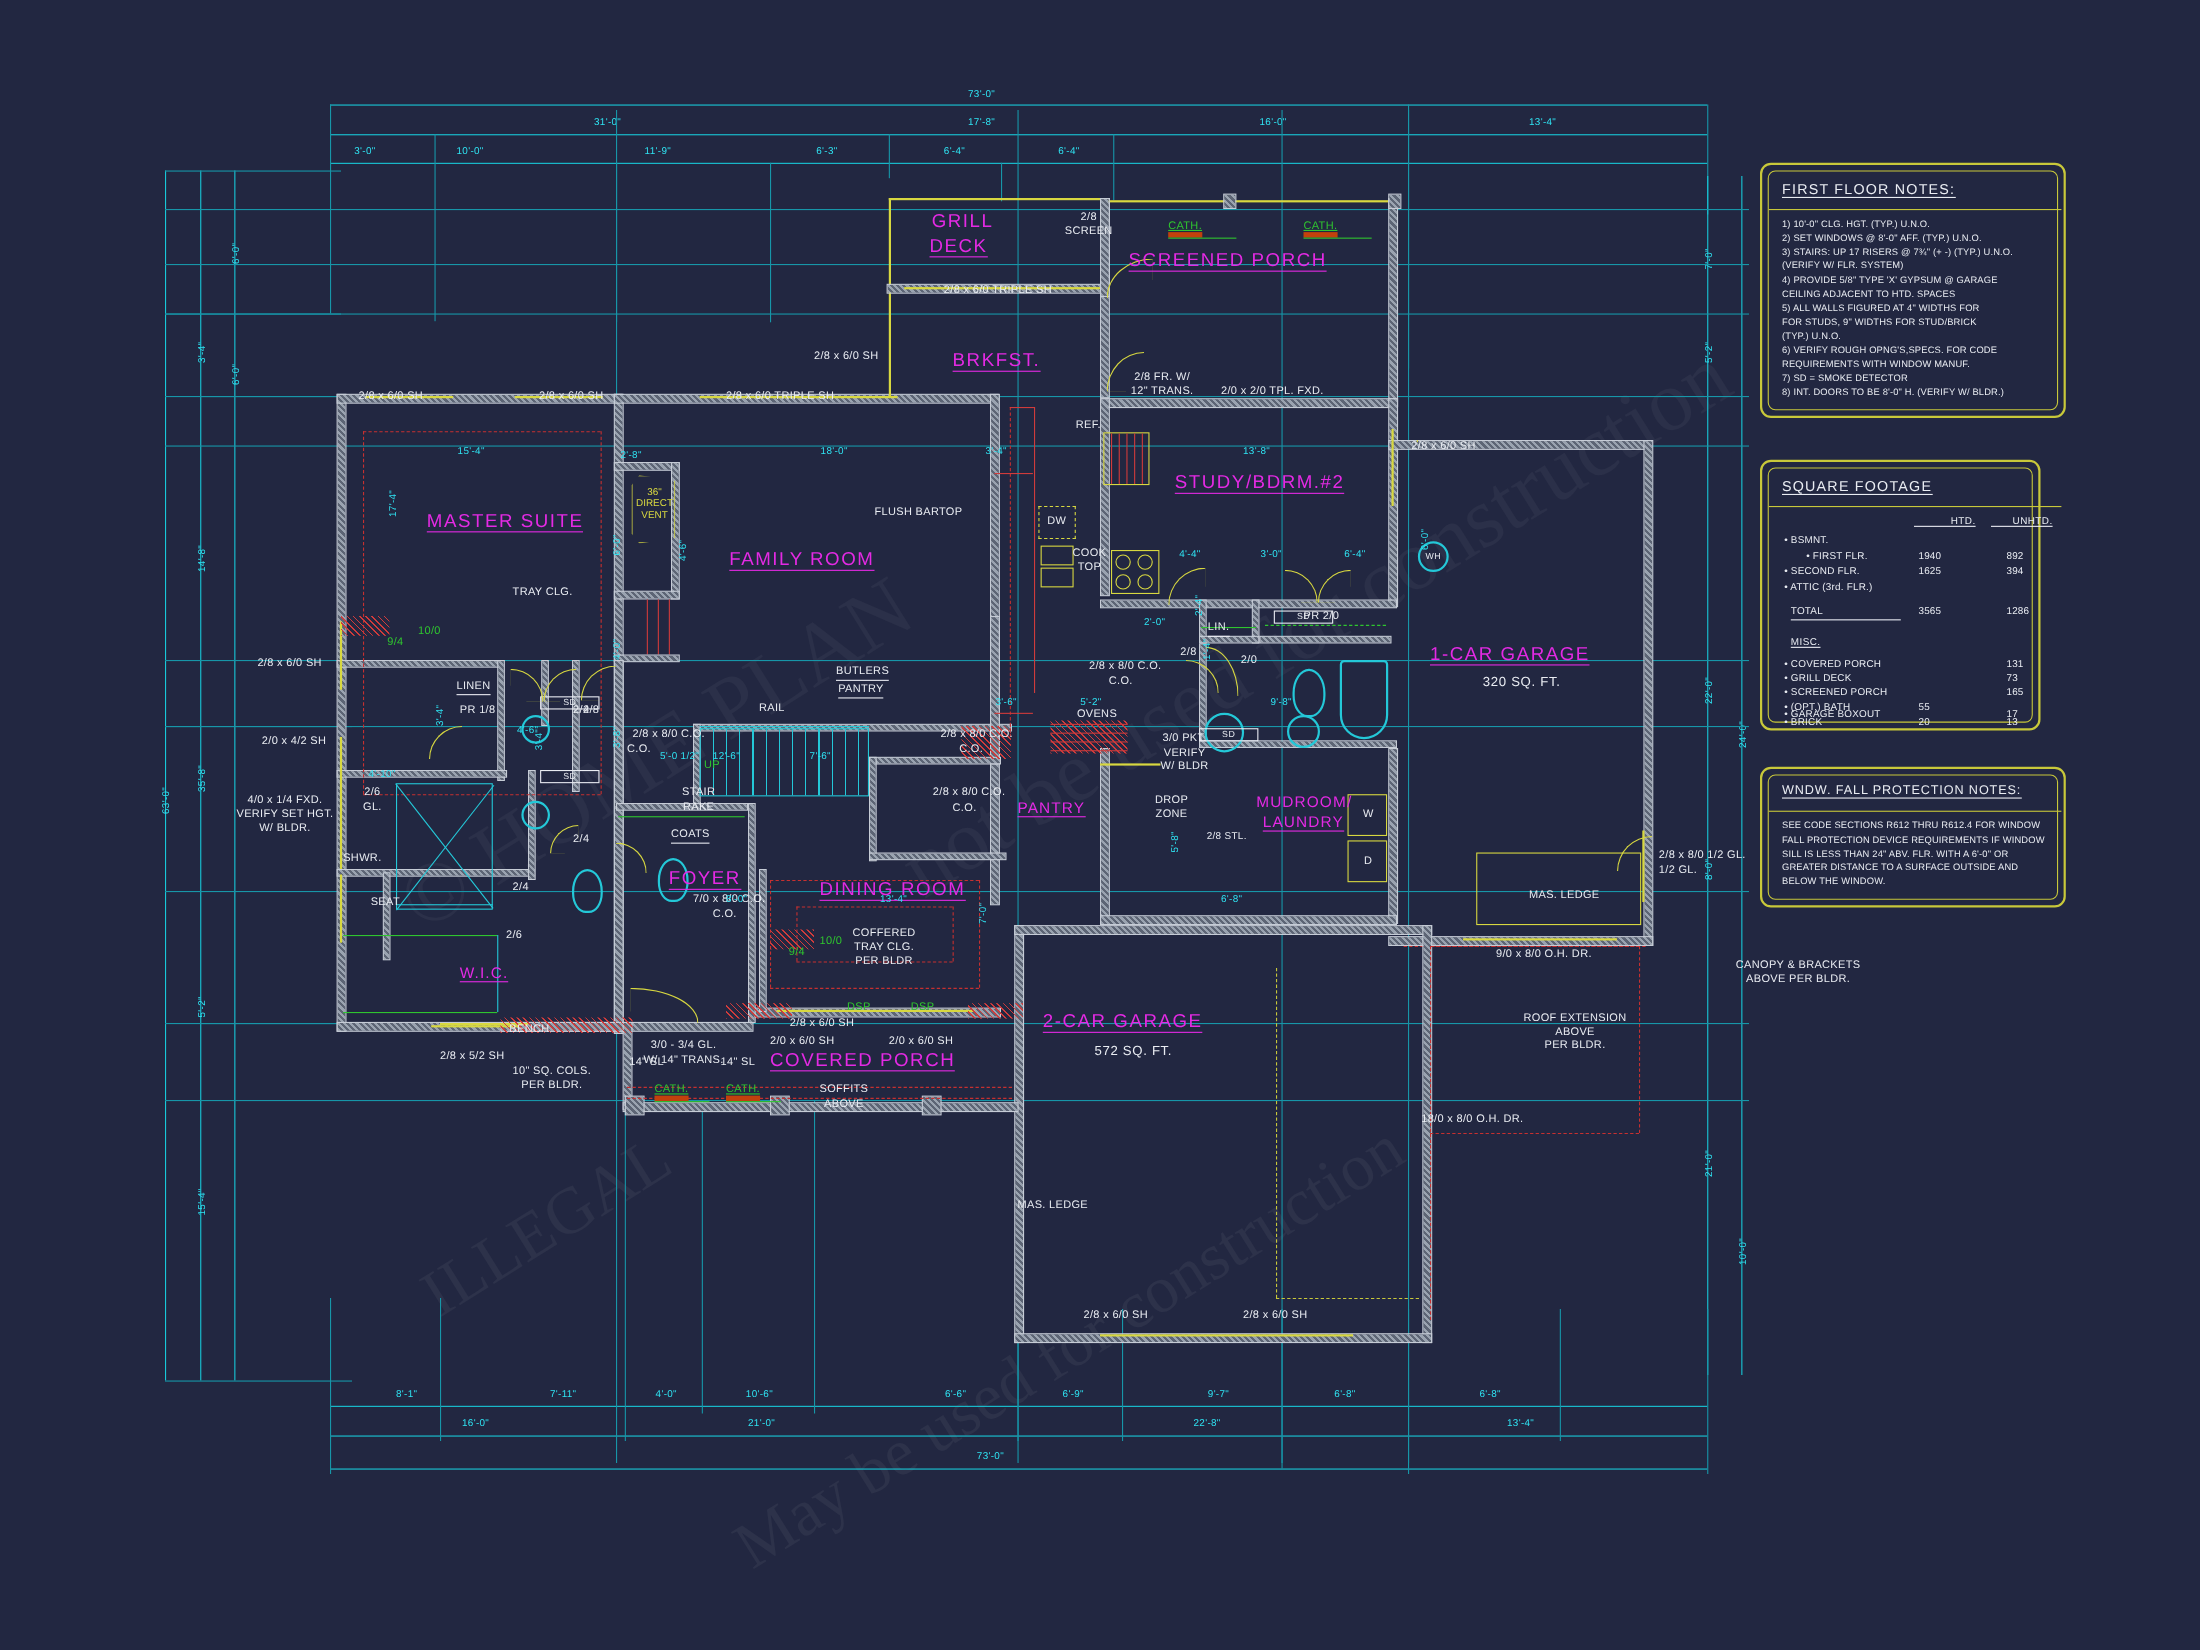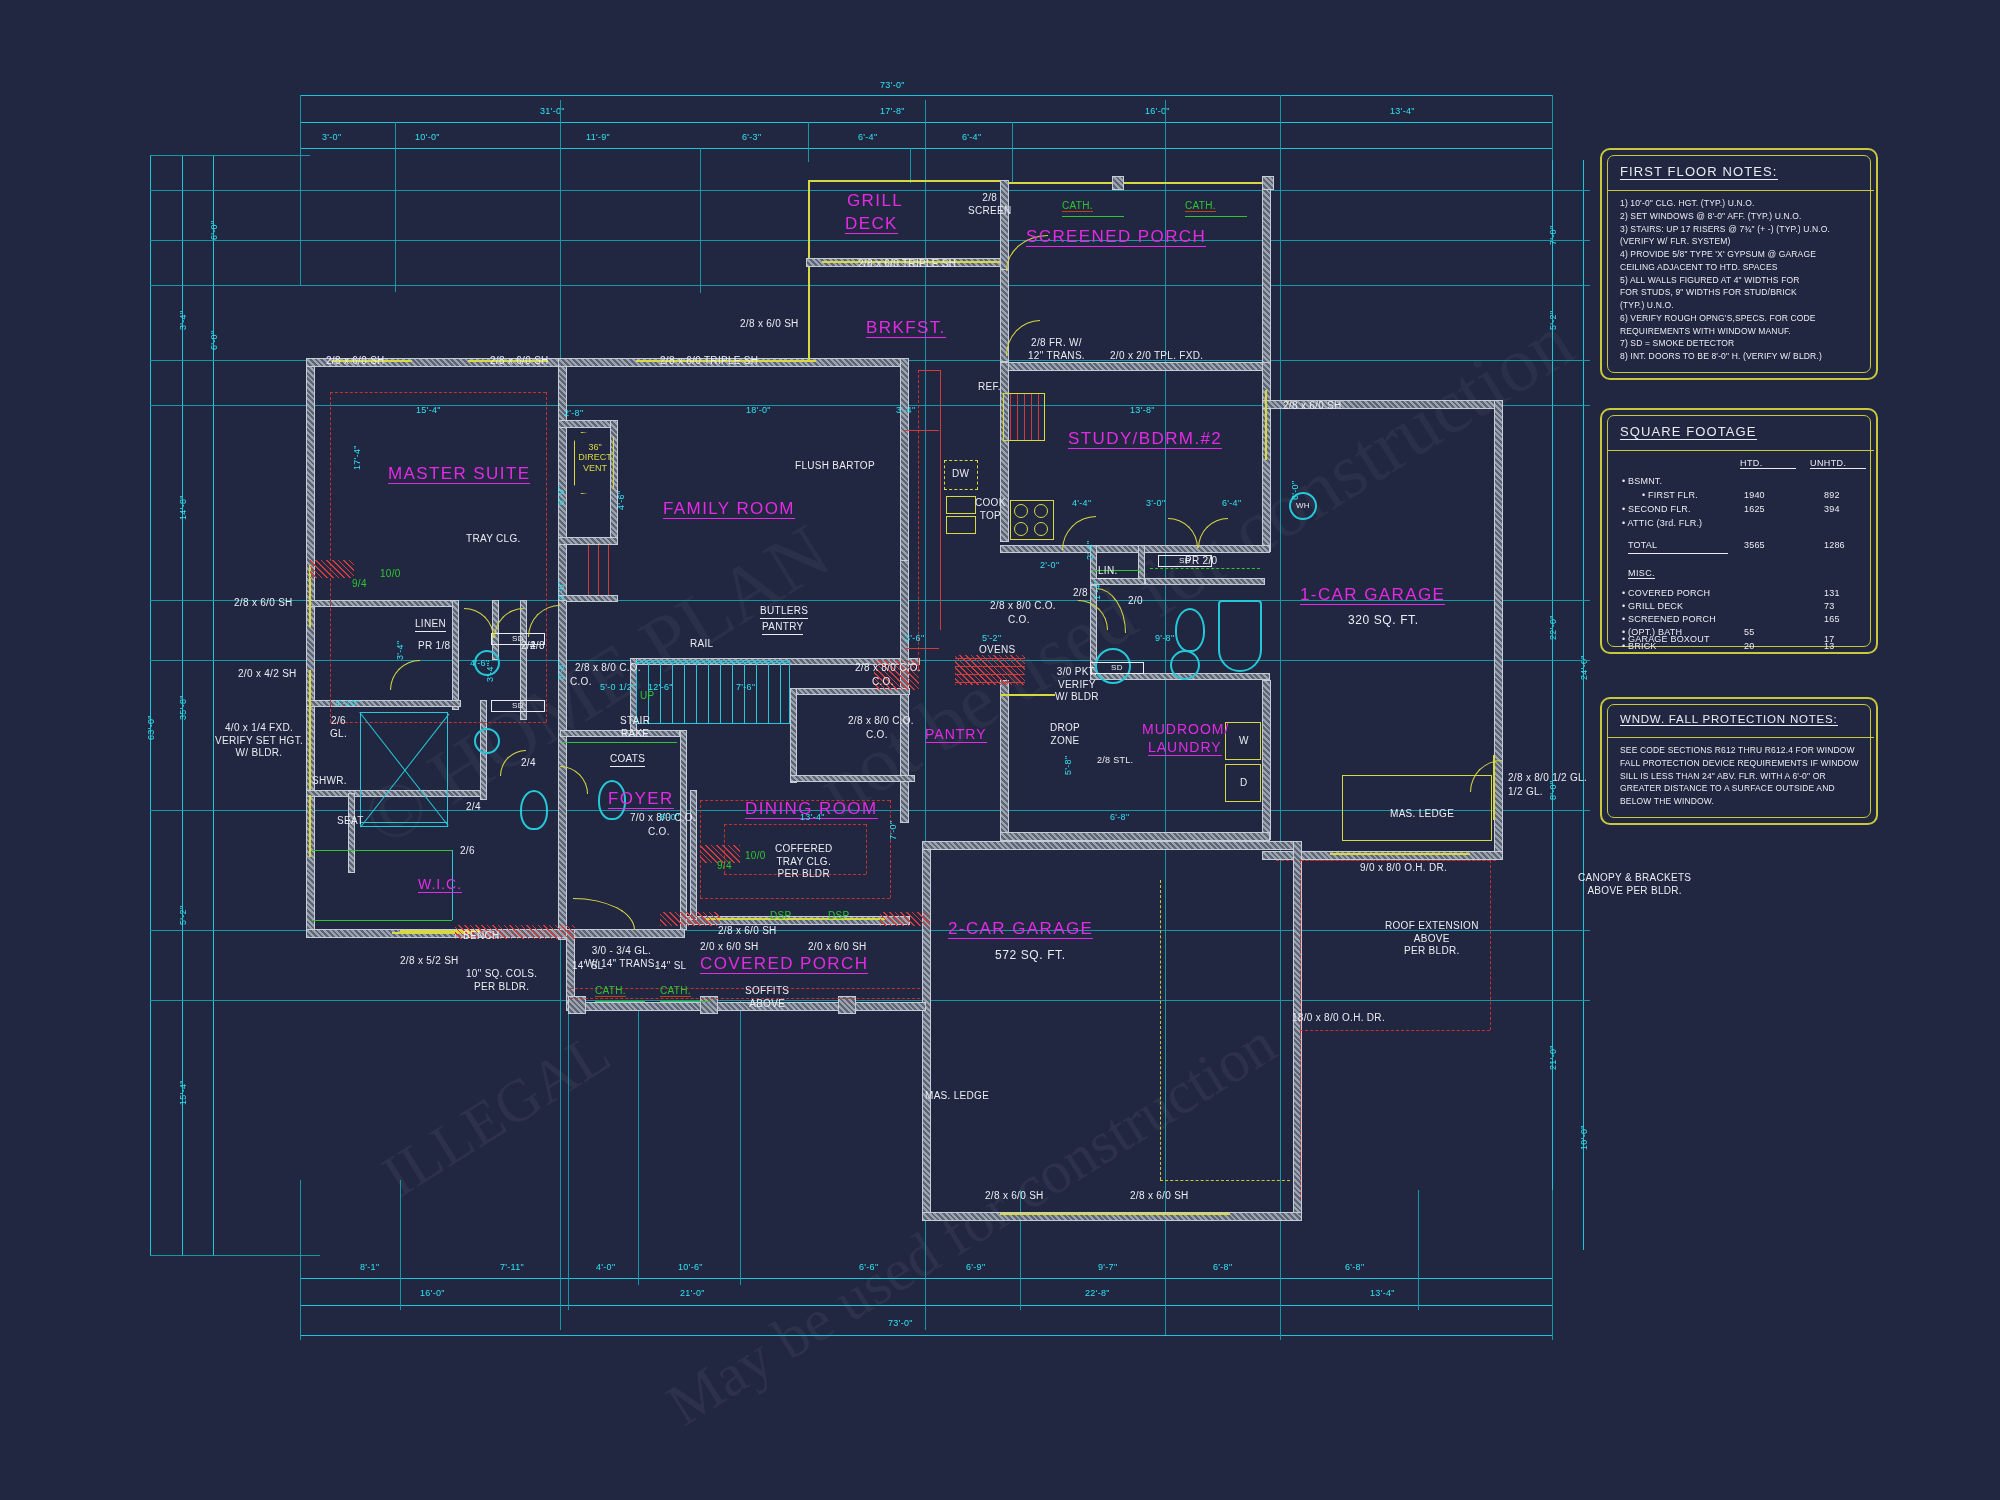--- a/index.html
+++ b/index.html
@@ -44,21 +44,21 @@
   .roomlbl{position:absolute;color:#e42ae4;font-size:17px;letter-spacing:1.4px;
            border-bottom:1.5px solid #e42ae4;white-space:nowrap;line-height:1.05;
            font-family:"Liberation Sans",sans-serif;}
   .roomlbl.sm{font-size:14px;letter-spacing:1px;}
   .roomlbl.nol{border-bottom:none;}
   .sqft{position:absolute;color:#e9ecf2;font-size:12px;letter-spacing:.6px;white-space:nowrap;}
   .note{position:absolute;color:#e9ecf2;font-size:10px;letter-spacing:.3px;white-space:nowrap;line-height:1.25;}
   .note.ul{border-bottom:1px solid #e9ecf2;}
   .note.c{text-align:center;}
   .grntxt{position:absolute;color:#2fc52f;font-size:10px;letter-spacing:.3px;white-space:nowrap;}
-  .grntxt.ul{border-bottom:1px solid #c2410c;}
+  .grntxt.ul{border-bottom:5px solid #c2410c;text-decoration:underline;}
   .sd{position:absolute;color:#e9ecf2;font-size:8px;border:1px solid #e9ecf2;padding:0px 20px;
       letter-spacing:.4px;line-height:1.2;}
   .yeltxt{position:absolute;color:#d8d840;font-size:9px;white-space:nowrap;text-align:center;line-height:1.15;}
 
   
   .nbox{position:absolute;border:2px solid #c8c83a;border-radius:10px;box-sizing:border-box;}
   .nbox-in{position:absolute;border:1px solid #c8c83a;border-radius:7px;box-sizing:border-box;
            top:5px;left:5px;right:5px;bottom:5px;}
   .nbox-title{position:absolute;color:#e9ecf2;font-size:13px;letter-spacing:1.1px;
               border-bottom:1px solid #e9ecf2;}
@@ -629,21 +629,21 @@
       <div>5) ALL WALLS FIGURED AT 4" WIDTHS FOR</div>
       <div>    FOR STUDS, 9" WIDTHS FOR STUD/BRICK</div>
       <div>    (TYP.) U.N.O.</div>
       <div>6) VERIFY ROUGH OPNG'S,SPECS. FOR CODE</div>
       <div>    REQUIREMENTS WITH WINDOW MANUF.</div>
       <div>7) SD = SMOKE DETECTOR</div>
       <div>8) INT. DOORS TO BE 8'-0" H. (VERIFY W/ BLDR.)</div>
     </div>
   </div>
 
-  <div class="nbox" style="left:1600px;top:408px;width:278px;height:246px;">
+  <div class="nbox" style="left:1600px;top:418px;width:255px;height:246px;text-align:right;">
     <div class="nbox-in"></div>
     <div class="nbox-title" style="left:18px;top:14px;">SQUARE FOOTAGE</div>
     <div class="nbox-rule" style="left:6px;top:40px;width:266px;"></div>
 
     <div class="sf-hdr" style="left:138px;top:48px;width:56px;">HTD.</div>
     <div class="sf-hdr" style="left:208px;top:48px;width:56px;">UNHTD.</div>
 
     <div class="sf-row" style="left:20px;top:66px;">• BSMNT.</div>
     <div class="sf-row" style="left:20px;top:80px;margin-left:20px;">• FIRST FLR.</div>
     <div class="sf-row" style="left:142px;top:80px;">1940</div>

